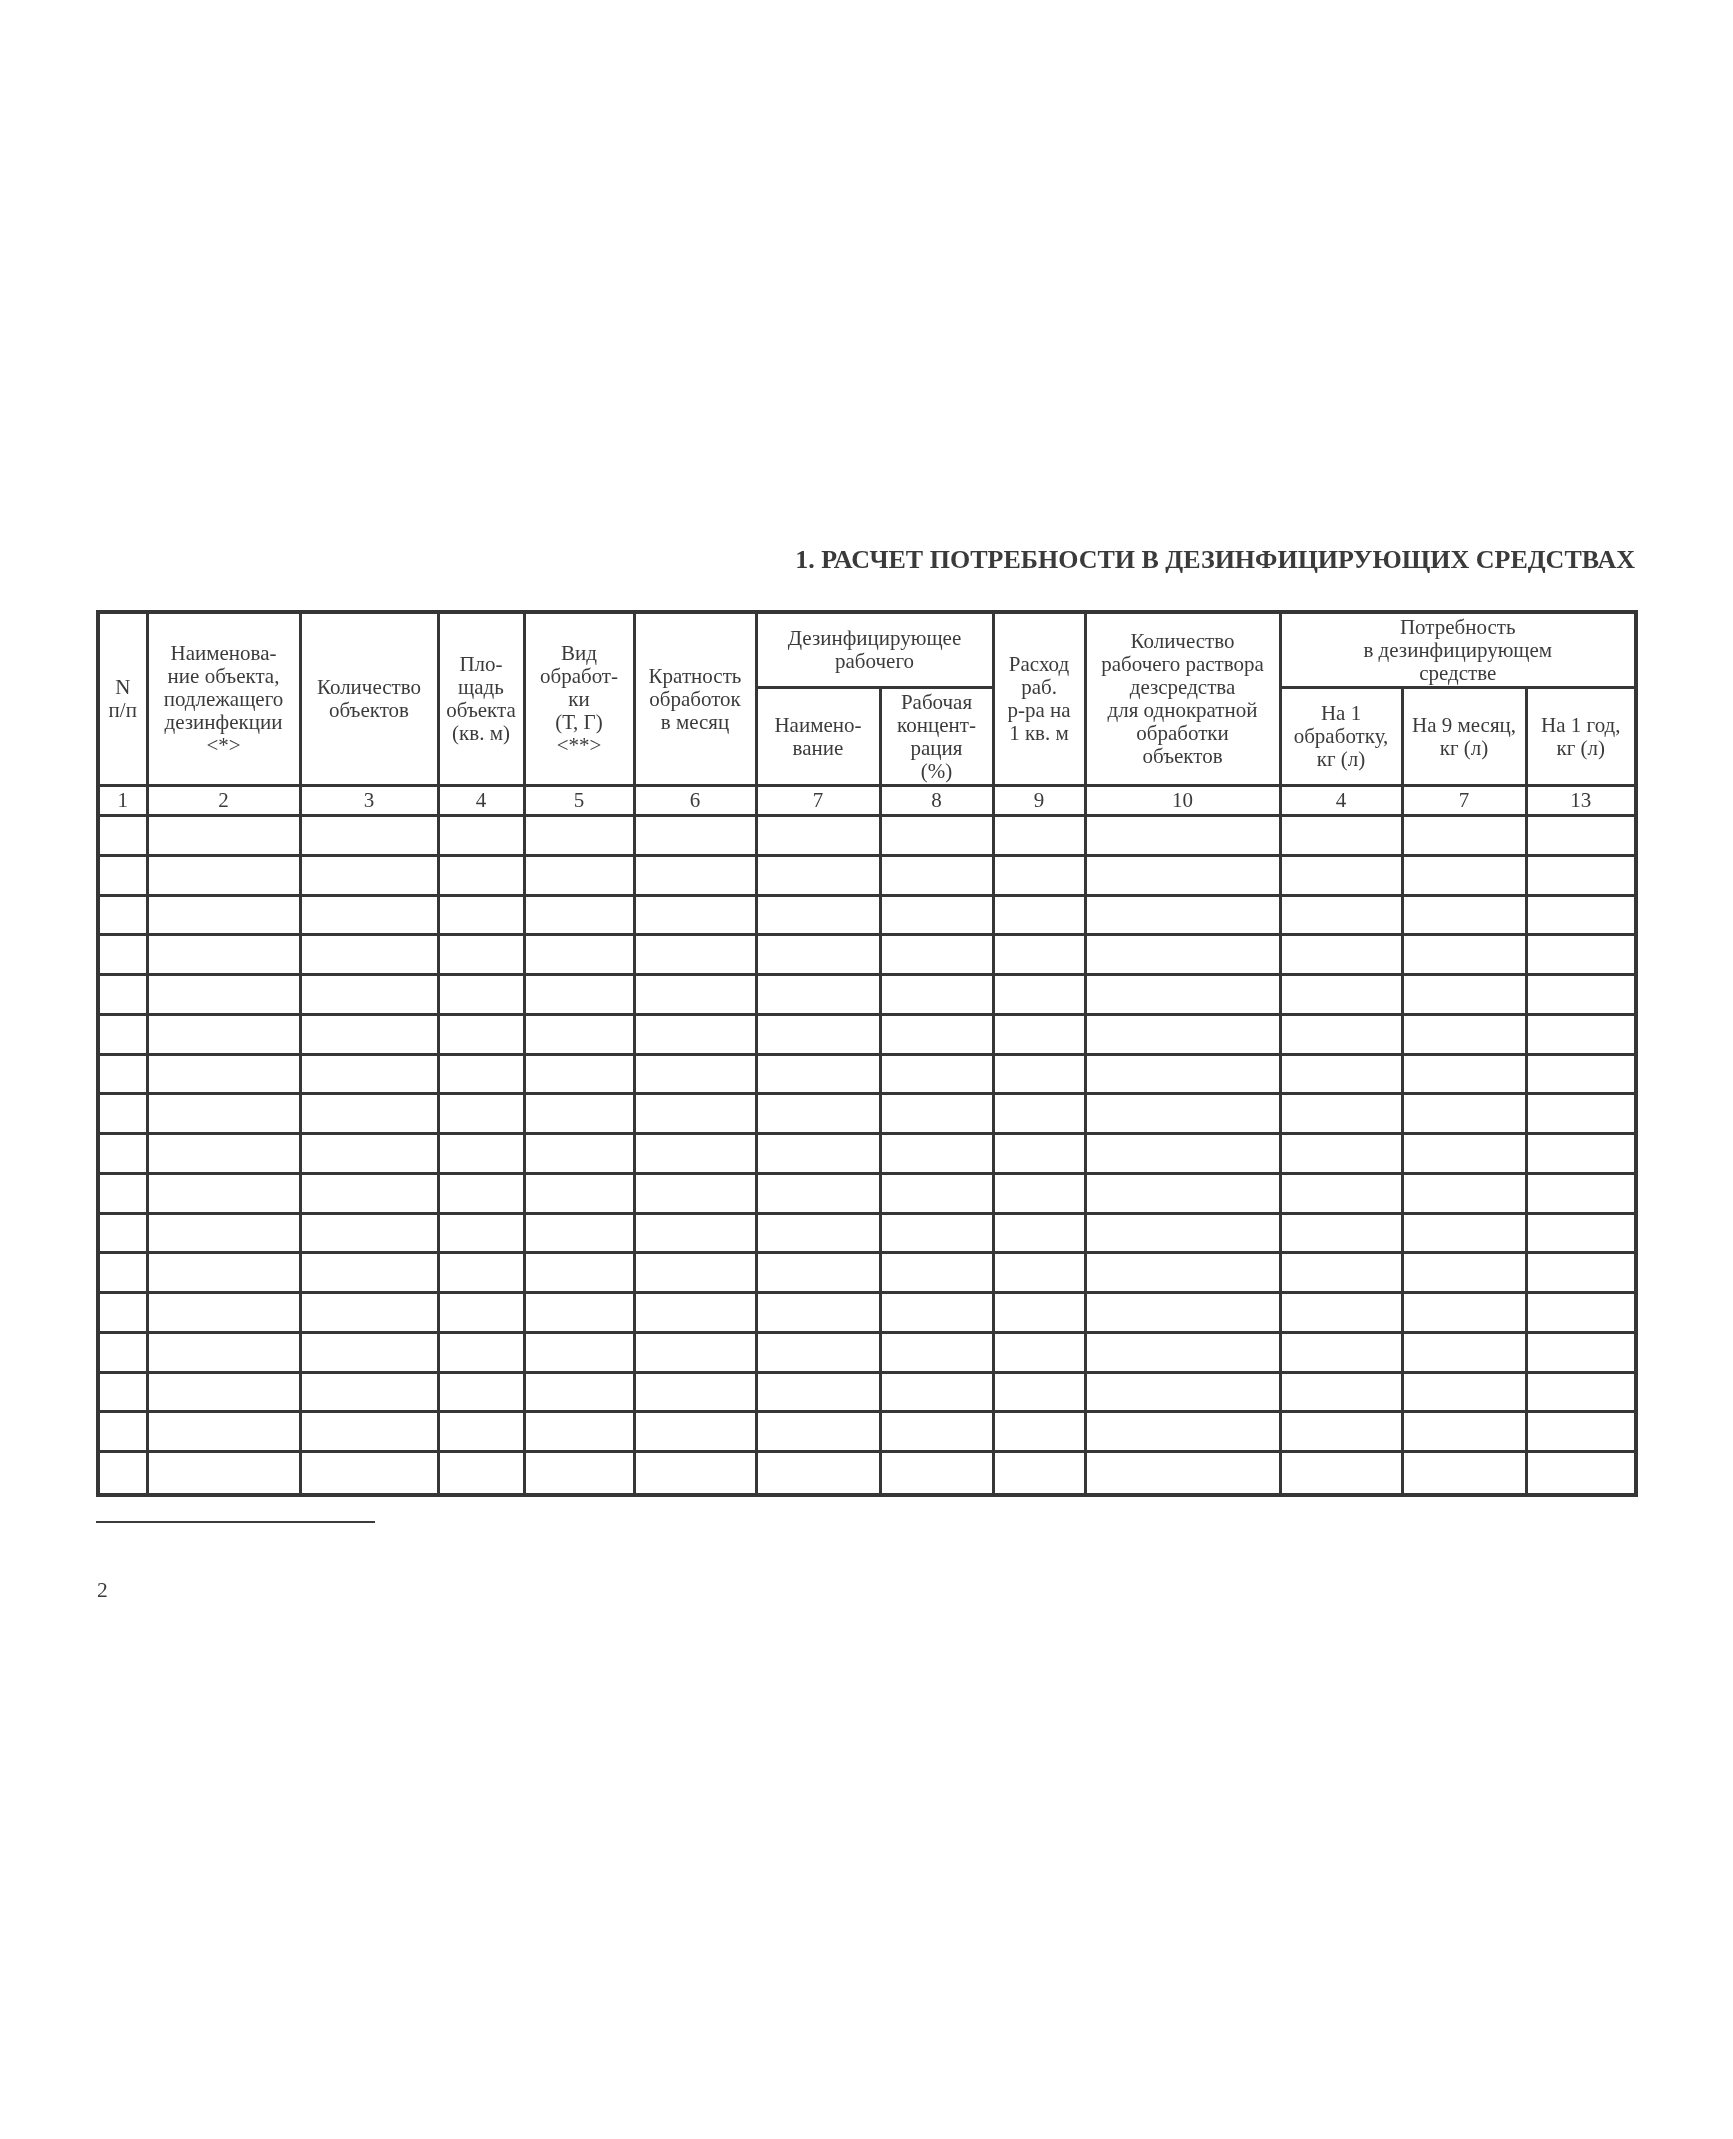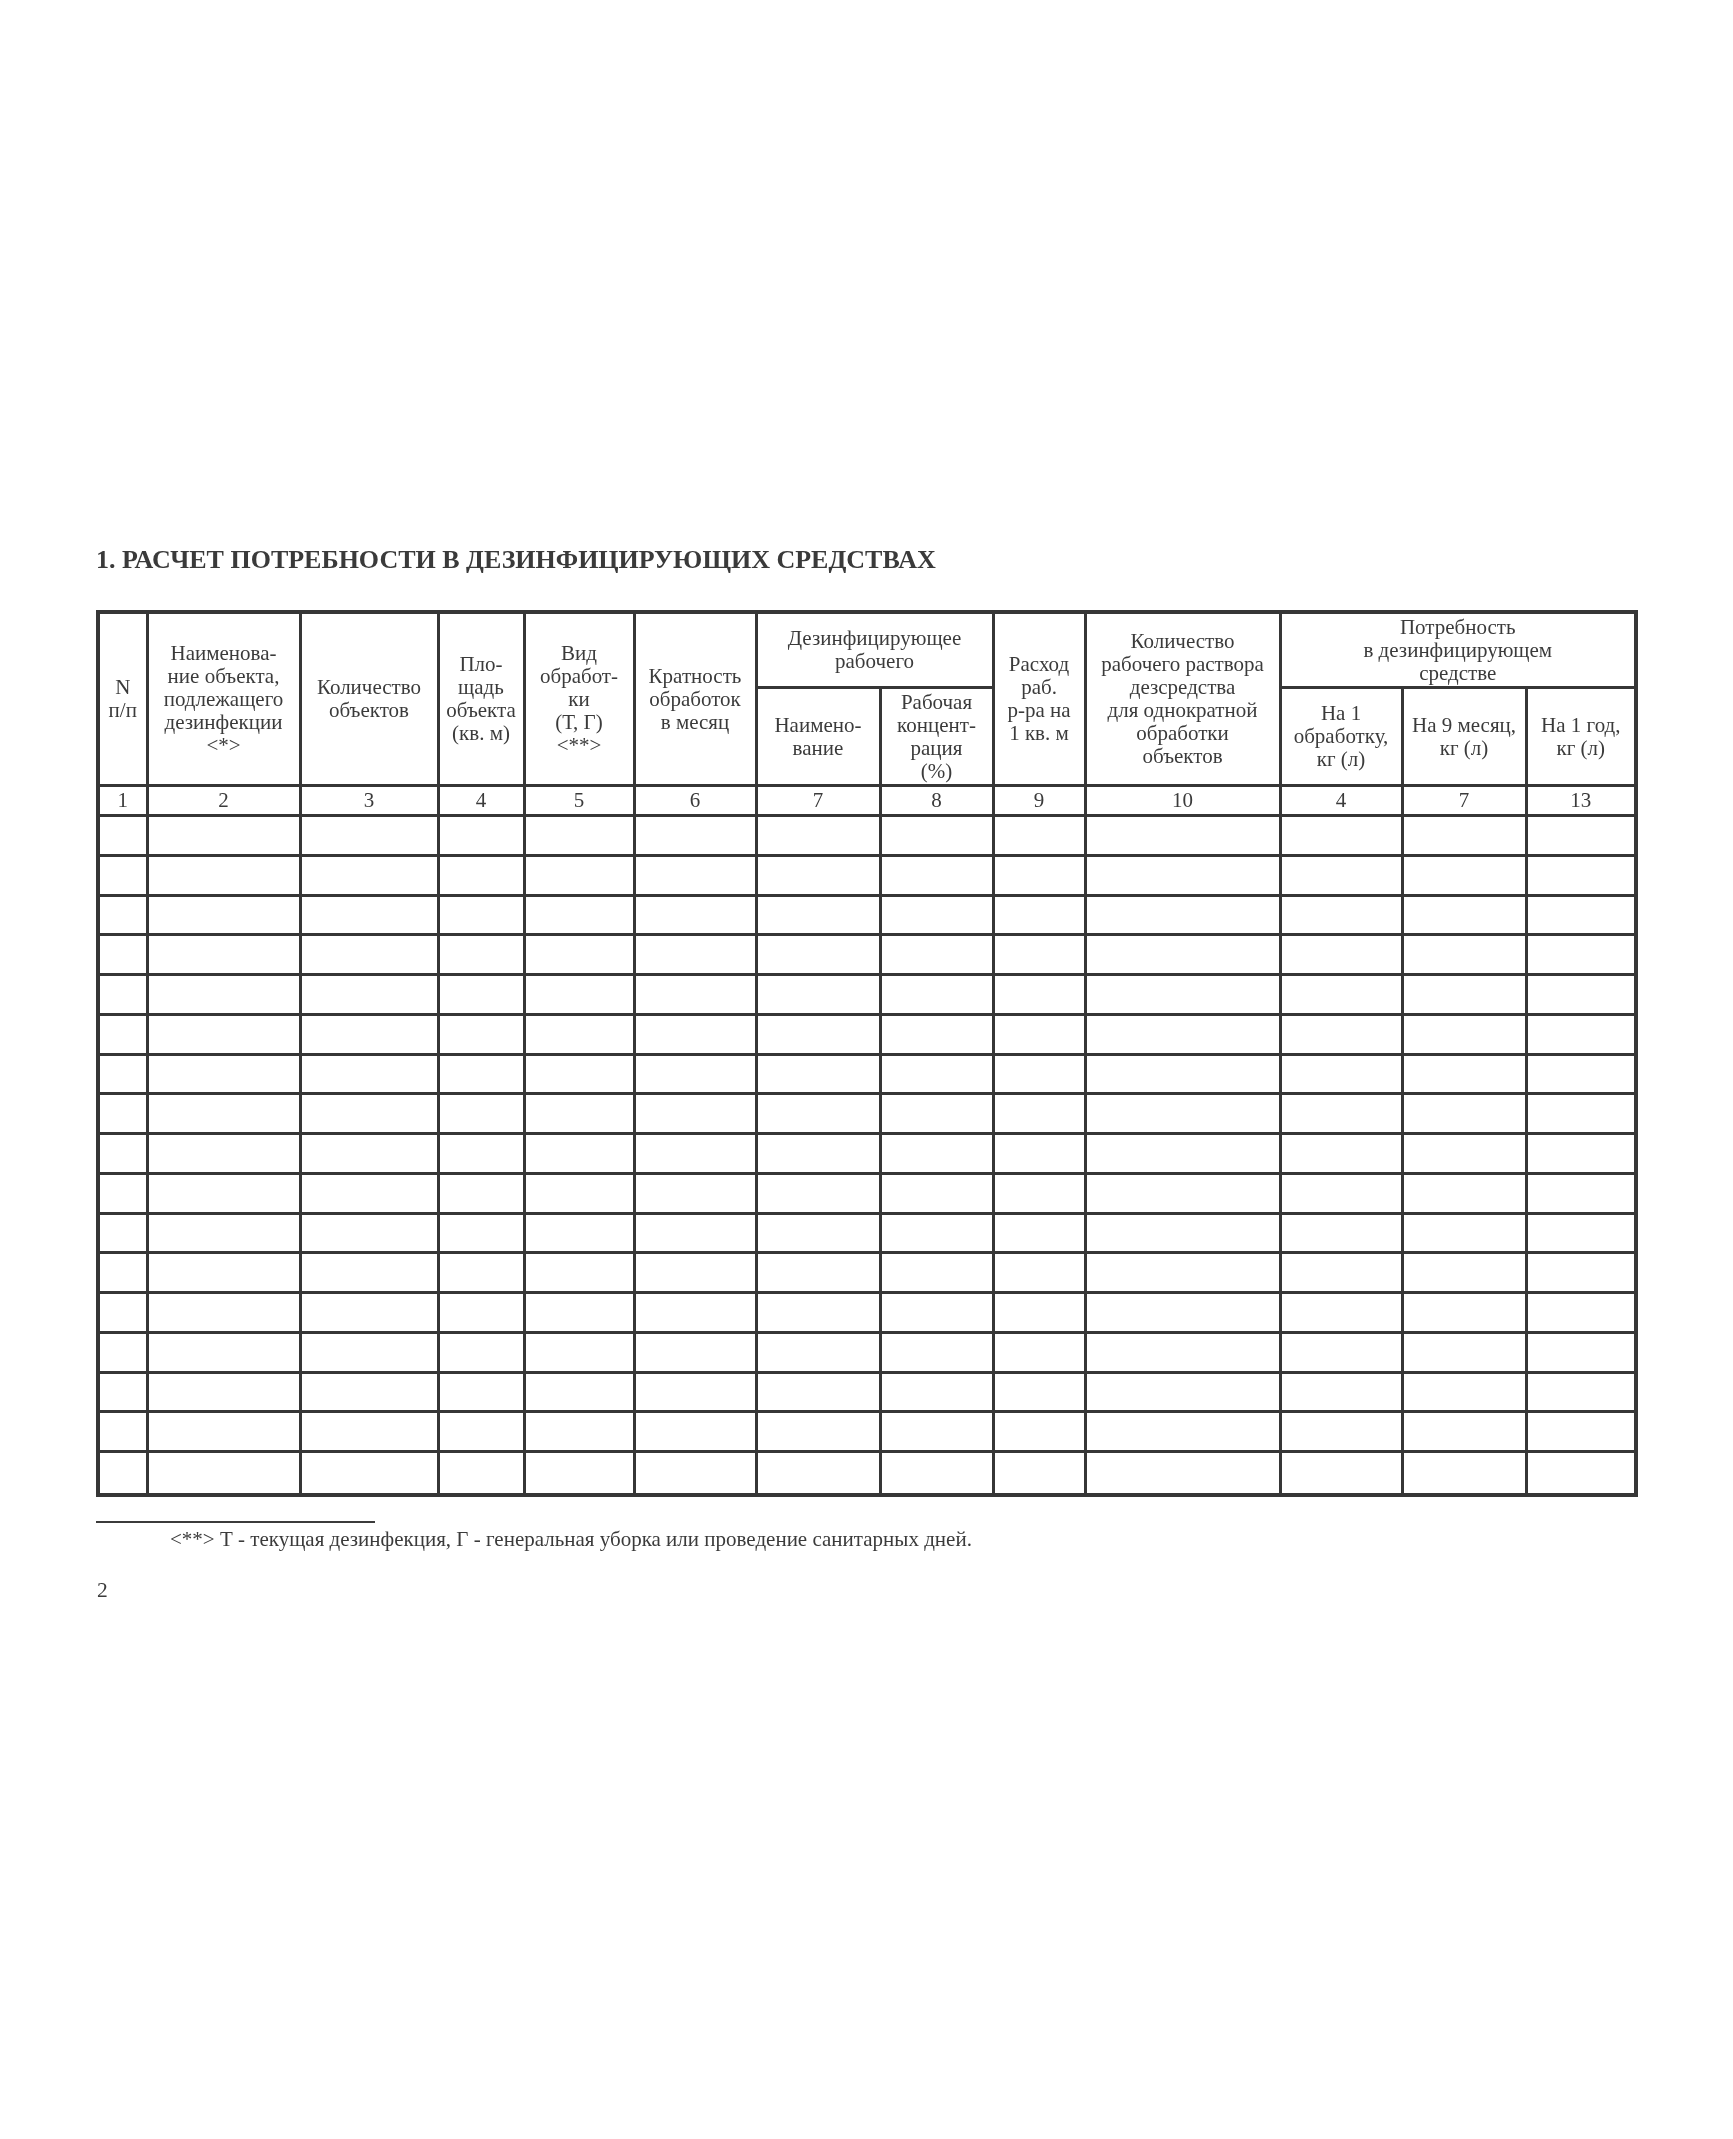--- a/index.html
+++ b/index.html
@@ -13,21 +13,21 @@
     background: #ffffff;
     font-family: "Liberation Serif", "DejaVu Serif", serif;
     color: #3b3b3b;
     overflow: hidden;
   }
   .doc-title {
     position: absolute;
     top: 545px;
     left: 96px;
     width: 1539px;
-    text-align: left;
+    text-align: right;
     font-size: 26px;
     font-weight: bold;
     color: #3a3a3a;
     white-space: nowrap;
   }
   table.req-table {
     position: absolute;
     top: 610px;
     left: 96px;
     width: 1539px;
@@ -434,17 +434,16 @@
         <td></td>
         <td></td>
         <td></td>
       </tr>
     </tbody>
 </table>
 
 <div class="footnote-rule"></div>
 
 <div class="footnotes">
-  <p>&lt;**&gt; Т - текущая дезинфекция, Г - генеральная уборка или проведение санитарных дней.</p>
 </div>
 
 <div class="page-number">2</div>
 
 
 </body></html>

